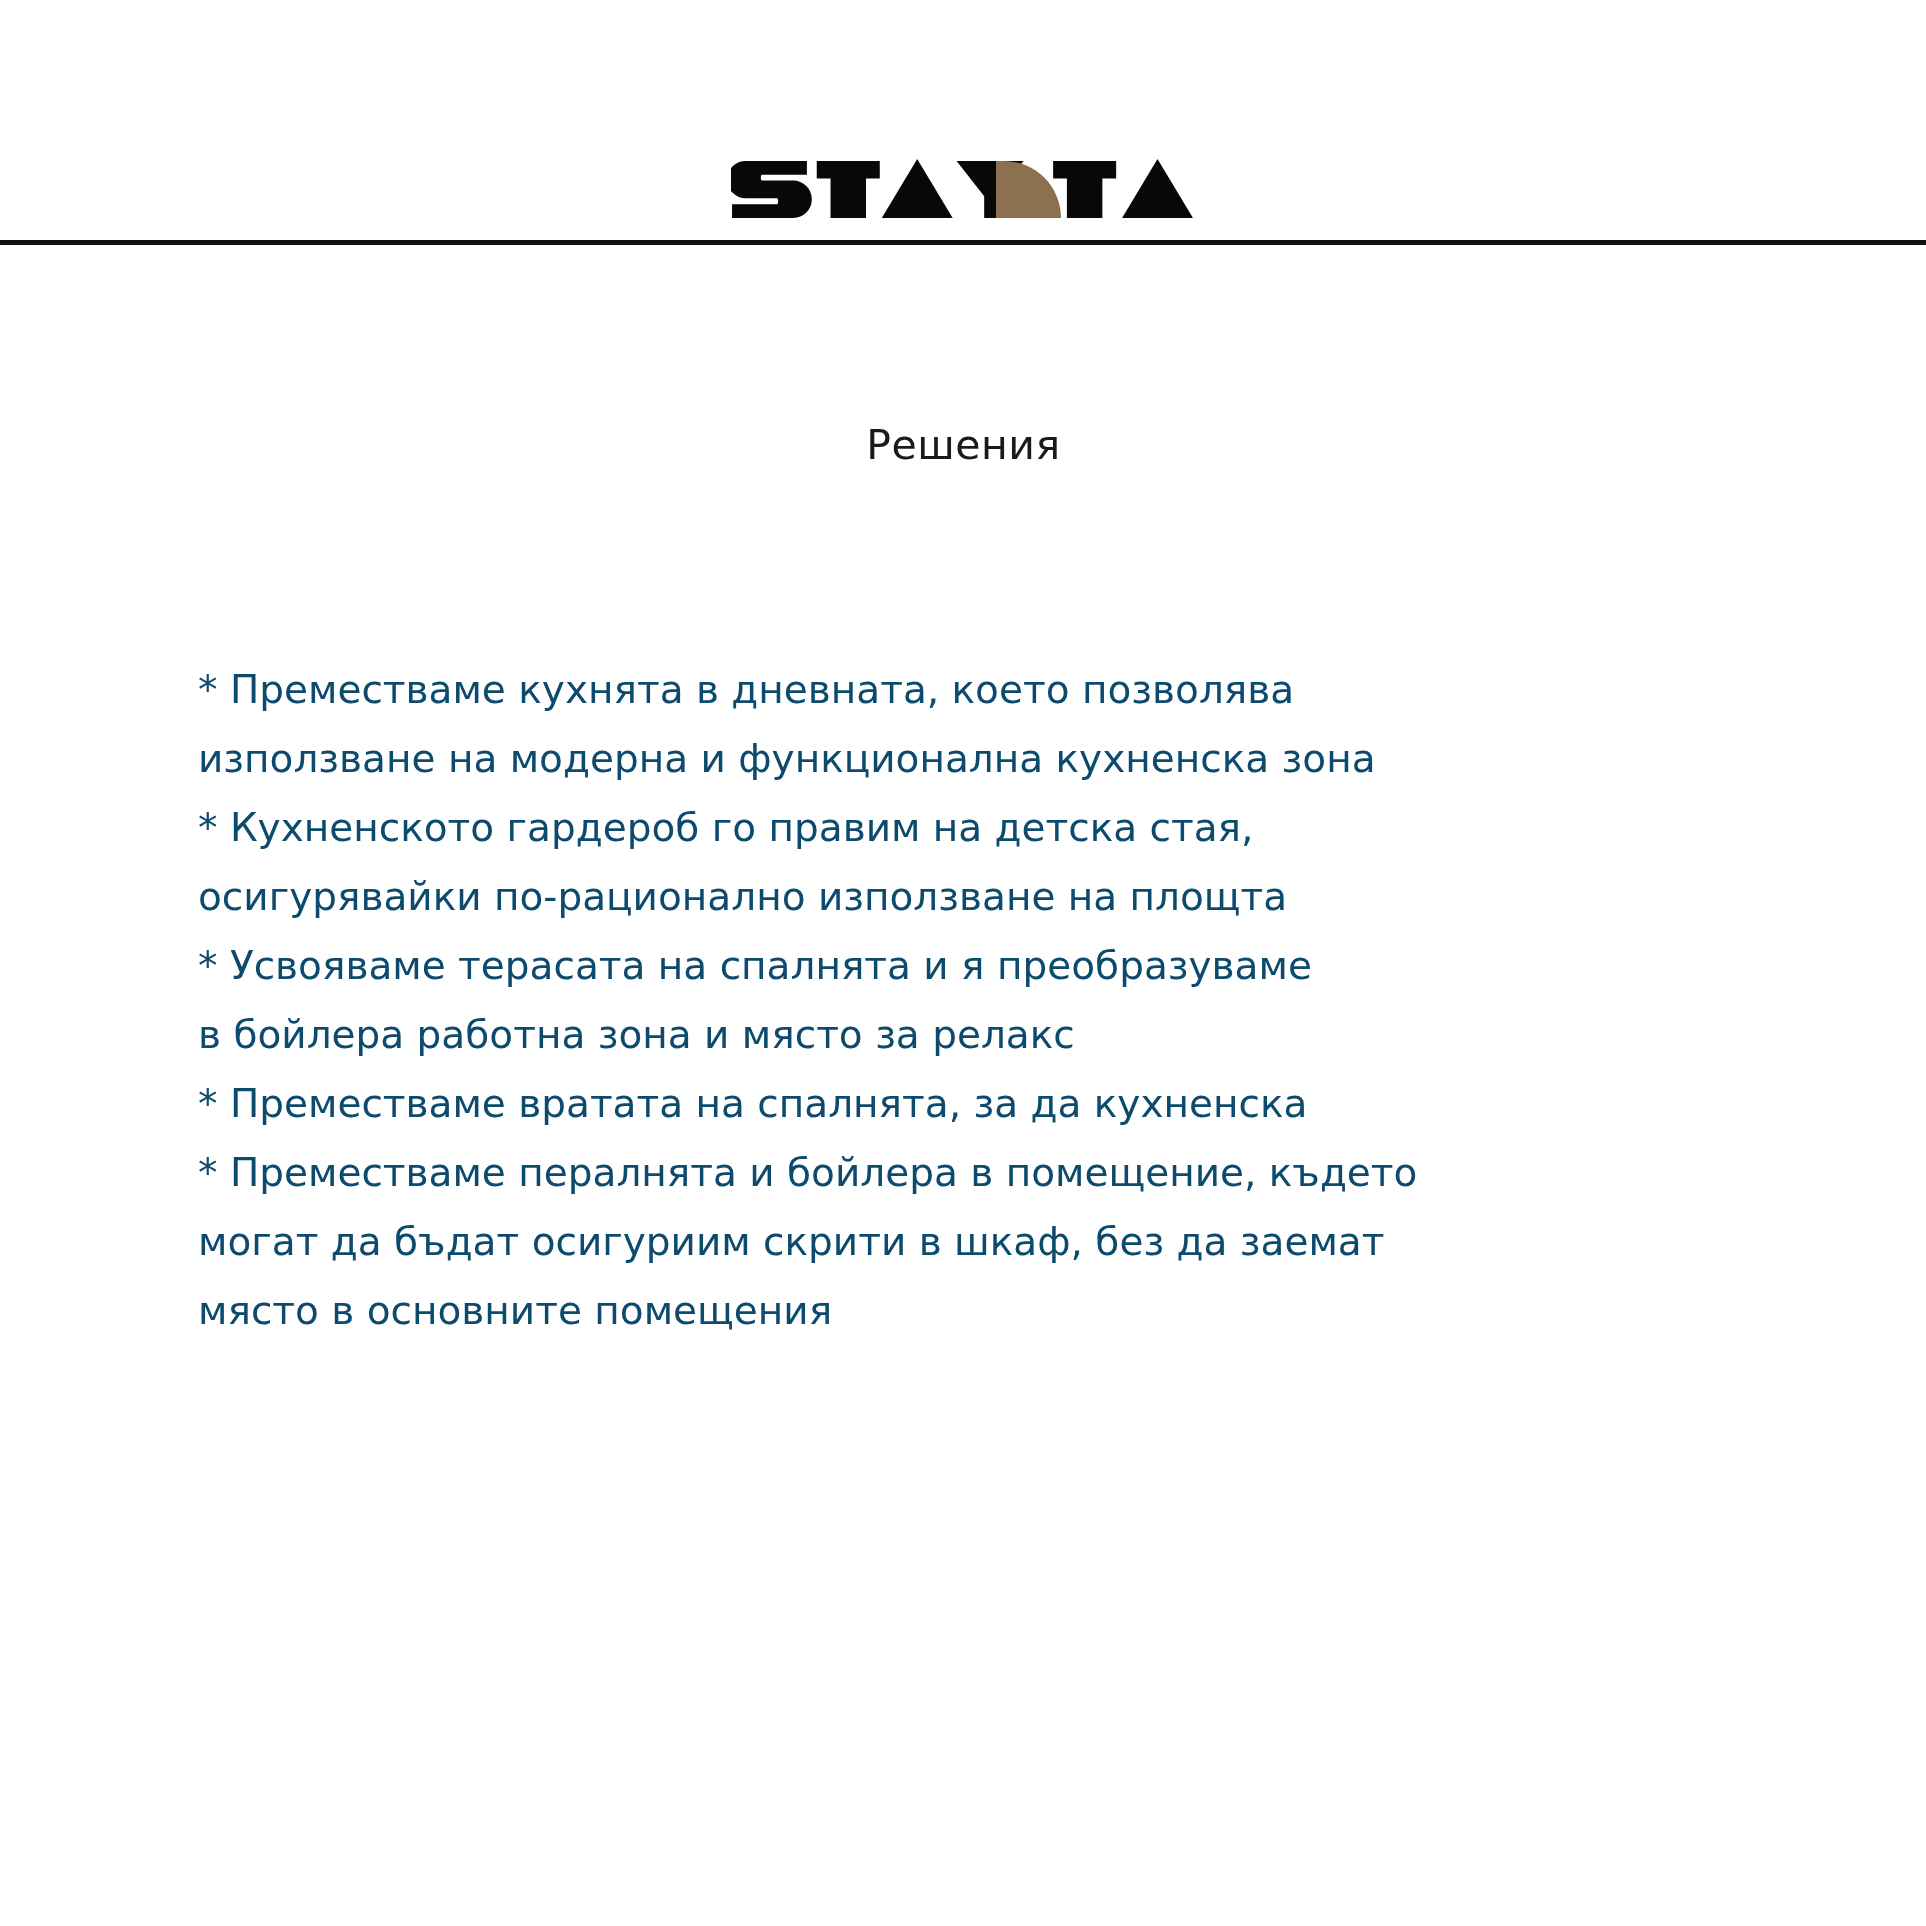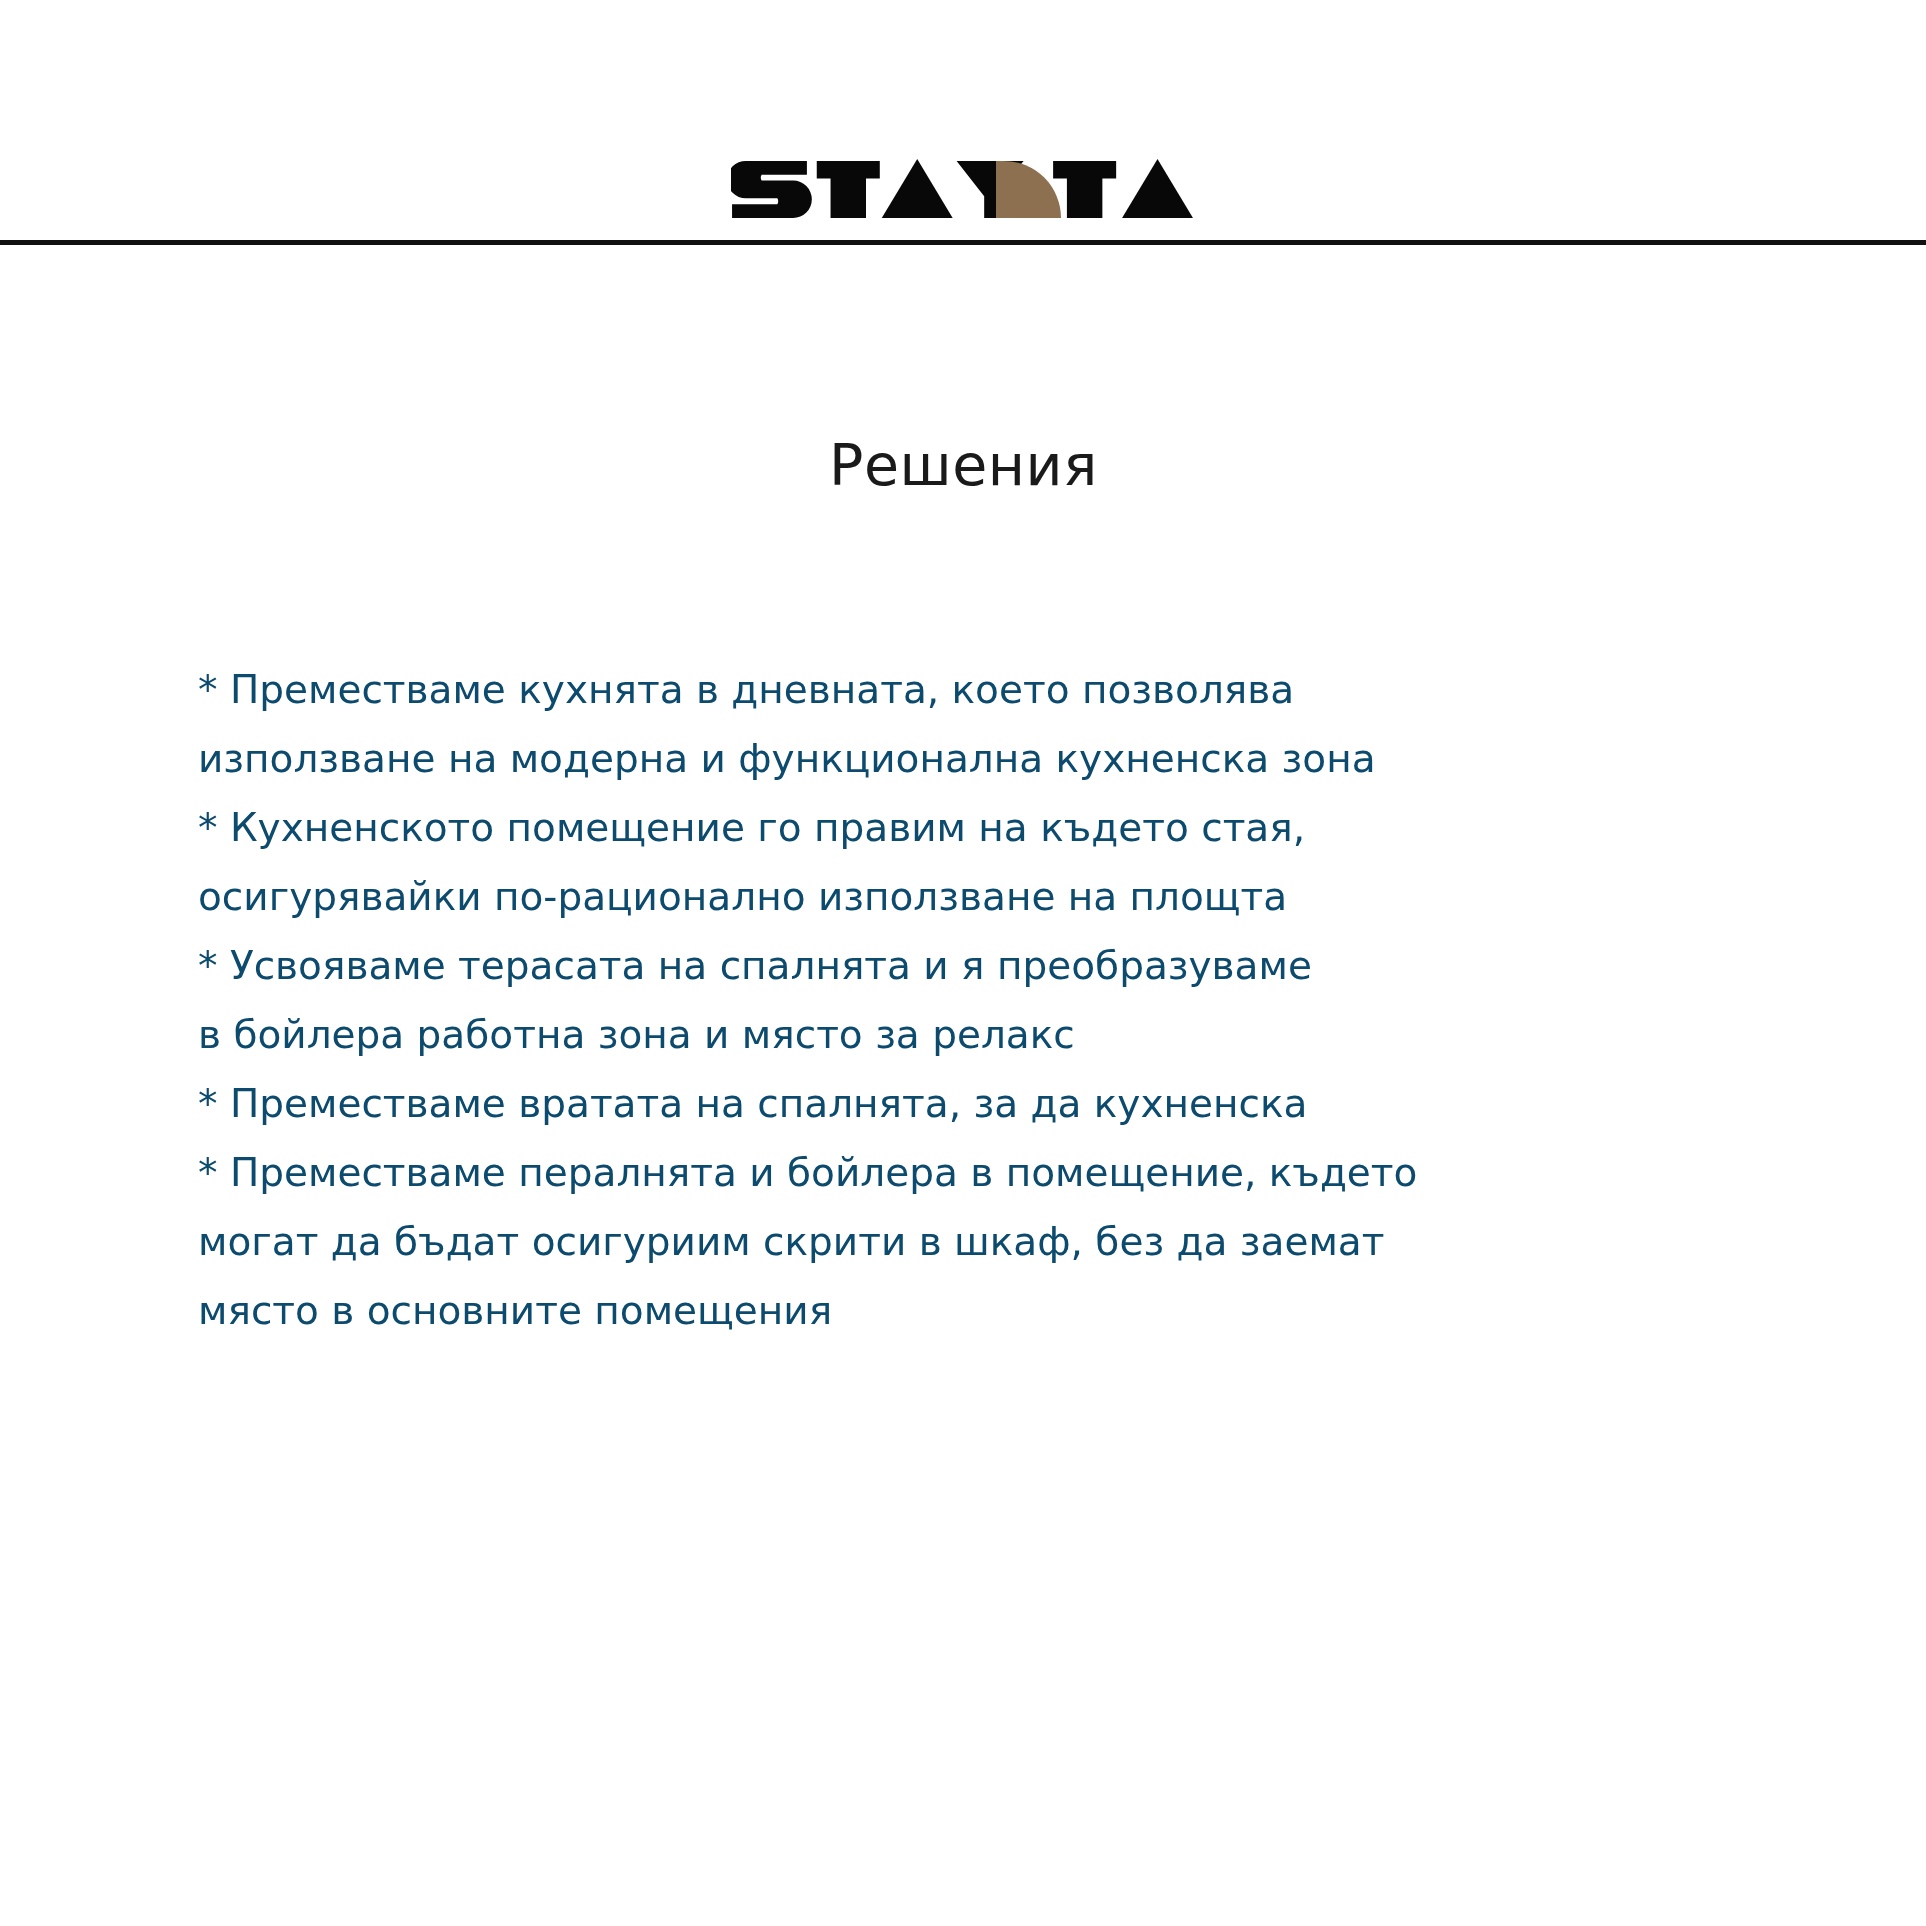--- a/index.html
+++ b/index.html
@@ -59,21 +59,21 @@
     background: #111111;
   }
 
   
   .page-title {
     position: absolute;
     left: 0;
     top: 394px;
     width: 1927px;
     text-align: center;
-    font-size: 57px;
+    font-size: 41px;
     font-weight: 400;
     letter-spacing: 0.5px;
     color: #1a1a1a;
     font-family: "DejaVu Sans", "Liberation Sans", sans-serif;
   }
 
   
   .body-copy {
     position: absolute;
     left: 198px;
@@ -118,21 +118,21 @@
   </div>
 
   <div class="header-rule"></div>
 </div>
 
 <h1 class="page-title">Решения</h1>
 
 <div class="body-copy">
   <div class="body-line">* Преместваме кухнята в дневната, което позволява</div>
   <div class="body-line">използване на модерна и функционална кухненска зона</div>
-  <div class="body-line">* Кухненското помещение го правим на където стая,</div>
+  <div class="body-line">* Кухненското гардероб го правим на детска стая,</div>
   <div class="body-line">осигурявайки по-рационално използване на площта</div>
   <div class="body-line">* Усвояваме терасата на спалнята и я преобразуваме</div>
   <div class="body-line">в бойлера работна зона и място за релакс</div>
   <div class="body-line">* Преместваме вратата на спалнята, за да кухненска</div>
   <div class="body-line">* Преместваме пералнята и бойлера в помещение, където</div>
   <div class="body-line">могат да бъдат осигуриим скрити в шкаф, без да заемат</div>
   <div class="body-line">място в основните помещения</div>
 </div>
 
 

